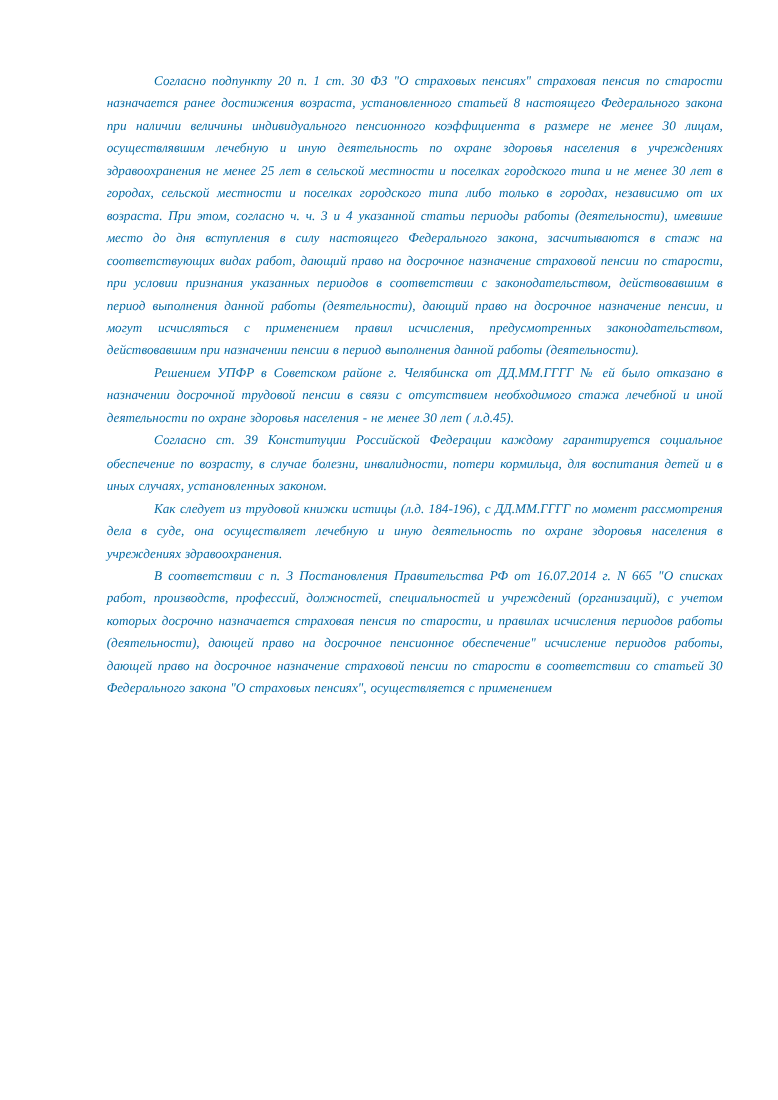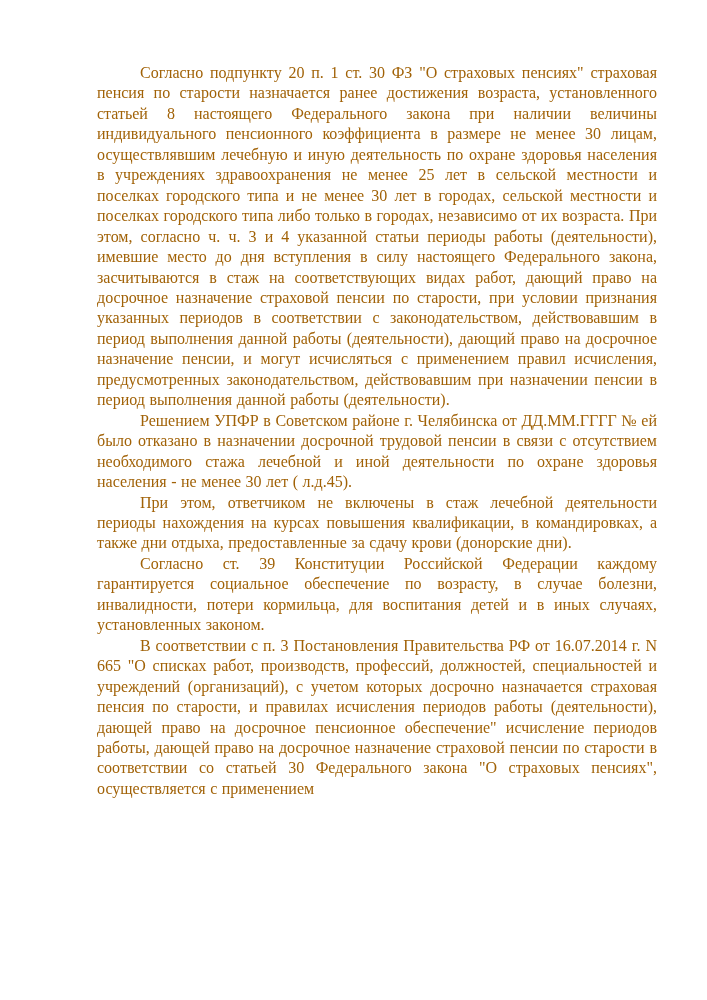--- a/index.html
+++ b/index.html
@@ -13,30 +13,31 @@
     height: 1000px;
     box-sizing: border-box;
     background: #ffffff;
     padding: 63px 50px 0 97px;
     overflow: hidden;
     font-family: "Liberation Serif", "DejaVu Serif", serif;
   }
   .page p {
     margin: 0;
     padding: 0;
-    font-size: 16px;
+    font-size: 12px;
     line-height: 20.45px;
-    color: #a16207;
+    color: #0369a1;
     text-align: justify;
     text-indent: 43px;
     word-spacing: 0.5px;
+    font-style: italic;
   }
 </style>
 </head>
 <body>
 
 <div class="page">
   <p>Согласно подпункту 20 п. 1 ст. 30 ФЗ "О страховых пенсиях" страховая пенсия по старости назначается ранее достижения возраста, установленного статьей 8 настоящего Федерального закона при наличии величины индивидуального пенсионного коэффициента в размере не менее 30 лицам, осуществлявшим лечебную и иную деятельность по охране здоровья населения в учреждениях здравоохранения не менее 25 лет в сельской местности и поселках городского типа и не менее 30 лет в городах, сельской местности и поселках городского типа либо только в городах, независимо от их возраста. При этом, согласно ч. ч. 3 и 4 указанной статьи периоды работы (деятельности), имевшие место до дня вступления в силу настоящего Федерального закона, засчитываются в стаж на соответствующих видах работ, дающий право на досрочное назначение страховой пенсии по старости, при условии признания указанных периодов в соответствии с законодательством, действовавшим в период выполнения данной работы (деятельности), дающий право на досрочное назначение пенсии, и могут исчисляться с применением правил исчисления, предусмотренных законодательством, действовавшим при назначении пенсии в период выполнения данной работы (деятельности).</p>
   <p>Решением УПФР в Советском районе г. Челябинска от&nbsp;ДД.ММ.ГГГГ&nbsp;№&nbsp;ей было отказано в назначении досрочной трудовой пенсии в связи с отсутствием необходимого стажа лечебной и иной деятельности по охране здоровья населения - не менее 30 лет ( л.д.45).</p>
-  <p>При этом, ответчиком не включены в стаж лечебной деятельности периоды нахождения на курсах повышения квалификации, в командировках, а также дни отдыха, предоставленные за сдачу крови (донорские дни).</p>
   <p>Согласно ст. 39 Конституции Российской Федерации каждому гарантируется социальное обеспечение по возрасту, в случае болезни, инвалидности, потери кормильца, для воспитания детей и в иных случаях, установленных законом.</p>
+  <p>Как следует из трудовой книжки истицы (л.д. 184-196), с&nbsp;ДД.ММ.ГГГГ&nbsp;по момент рассмотрения дела в суде, она осуществляет лечебную и иную деятельность по охране здоровья населения в учреждениях здравоохранения.</p>
   <p>В соответствии с п. 3 Постановления Правительства РФ от 16.07.2014 г. N 665 "О списках работ, производств, профессий, должностей, специальностей и учреждений (организаций), с учетом которых досрочно назначается страховая пенсия по старости, и правилах исчисления периодов работы (деятельности), дающей право на досрочное пенсионное обеспечение" исчисление периодов работы, дающей право на досрочное назначение страховой пенсии по старости в соответствии со статьей 30 Федерального закона "О страховых пенсиях", осуществляется с применением</p>
 </div>
 
 </body></html>

